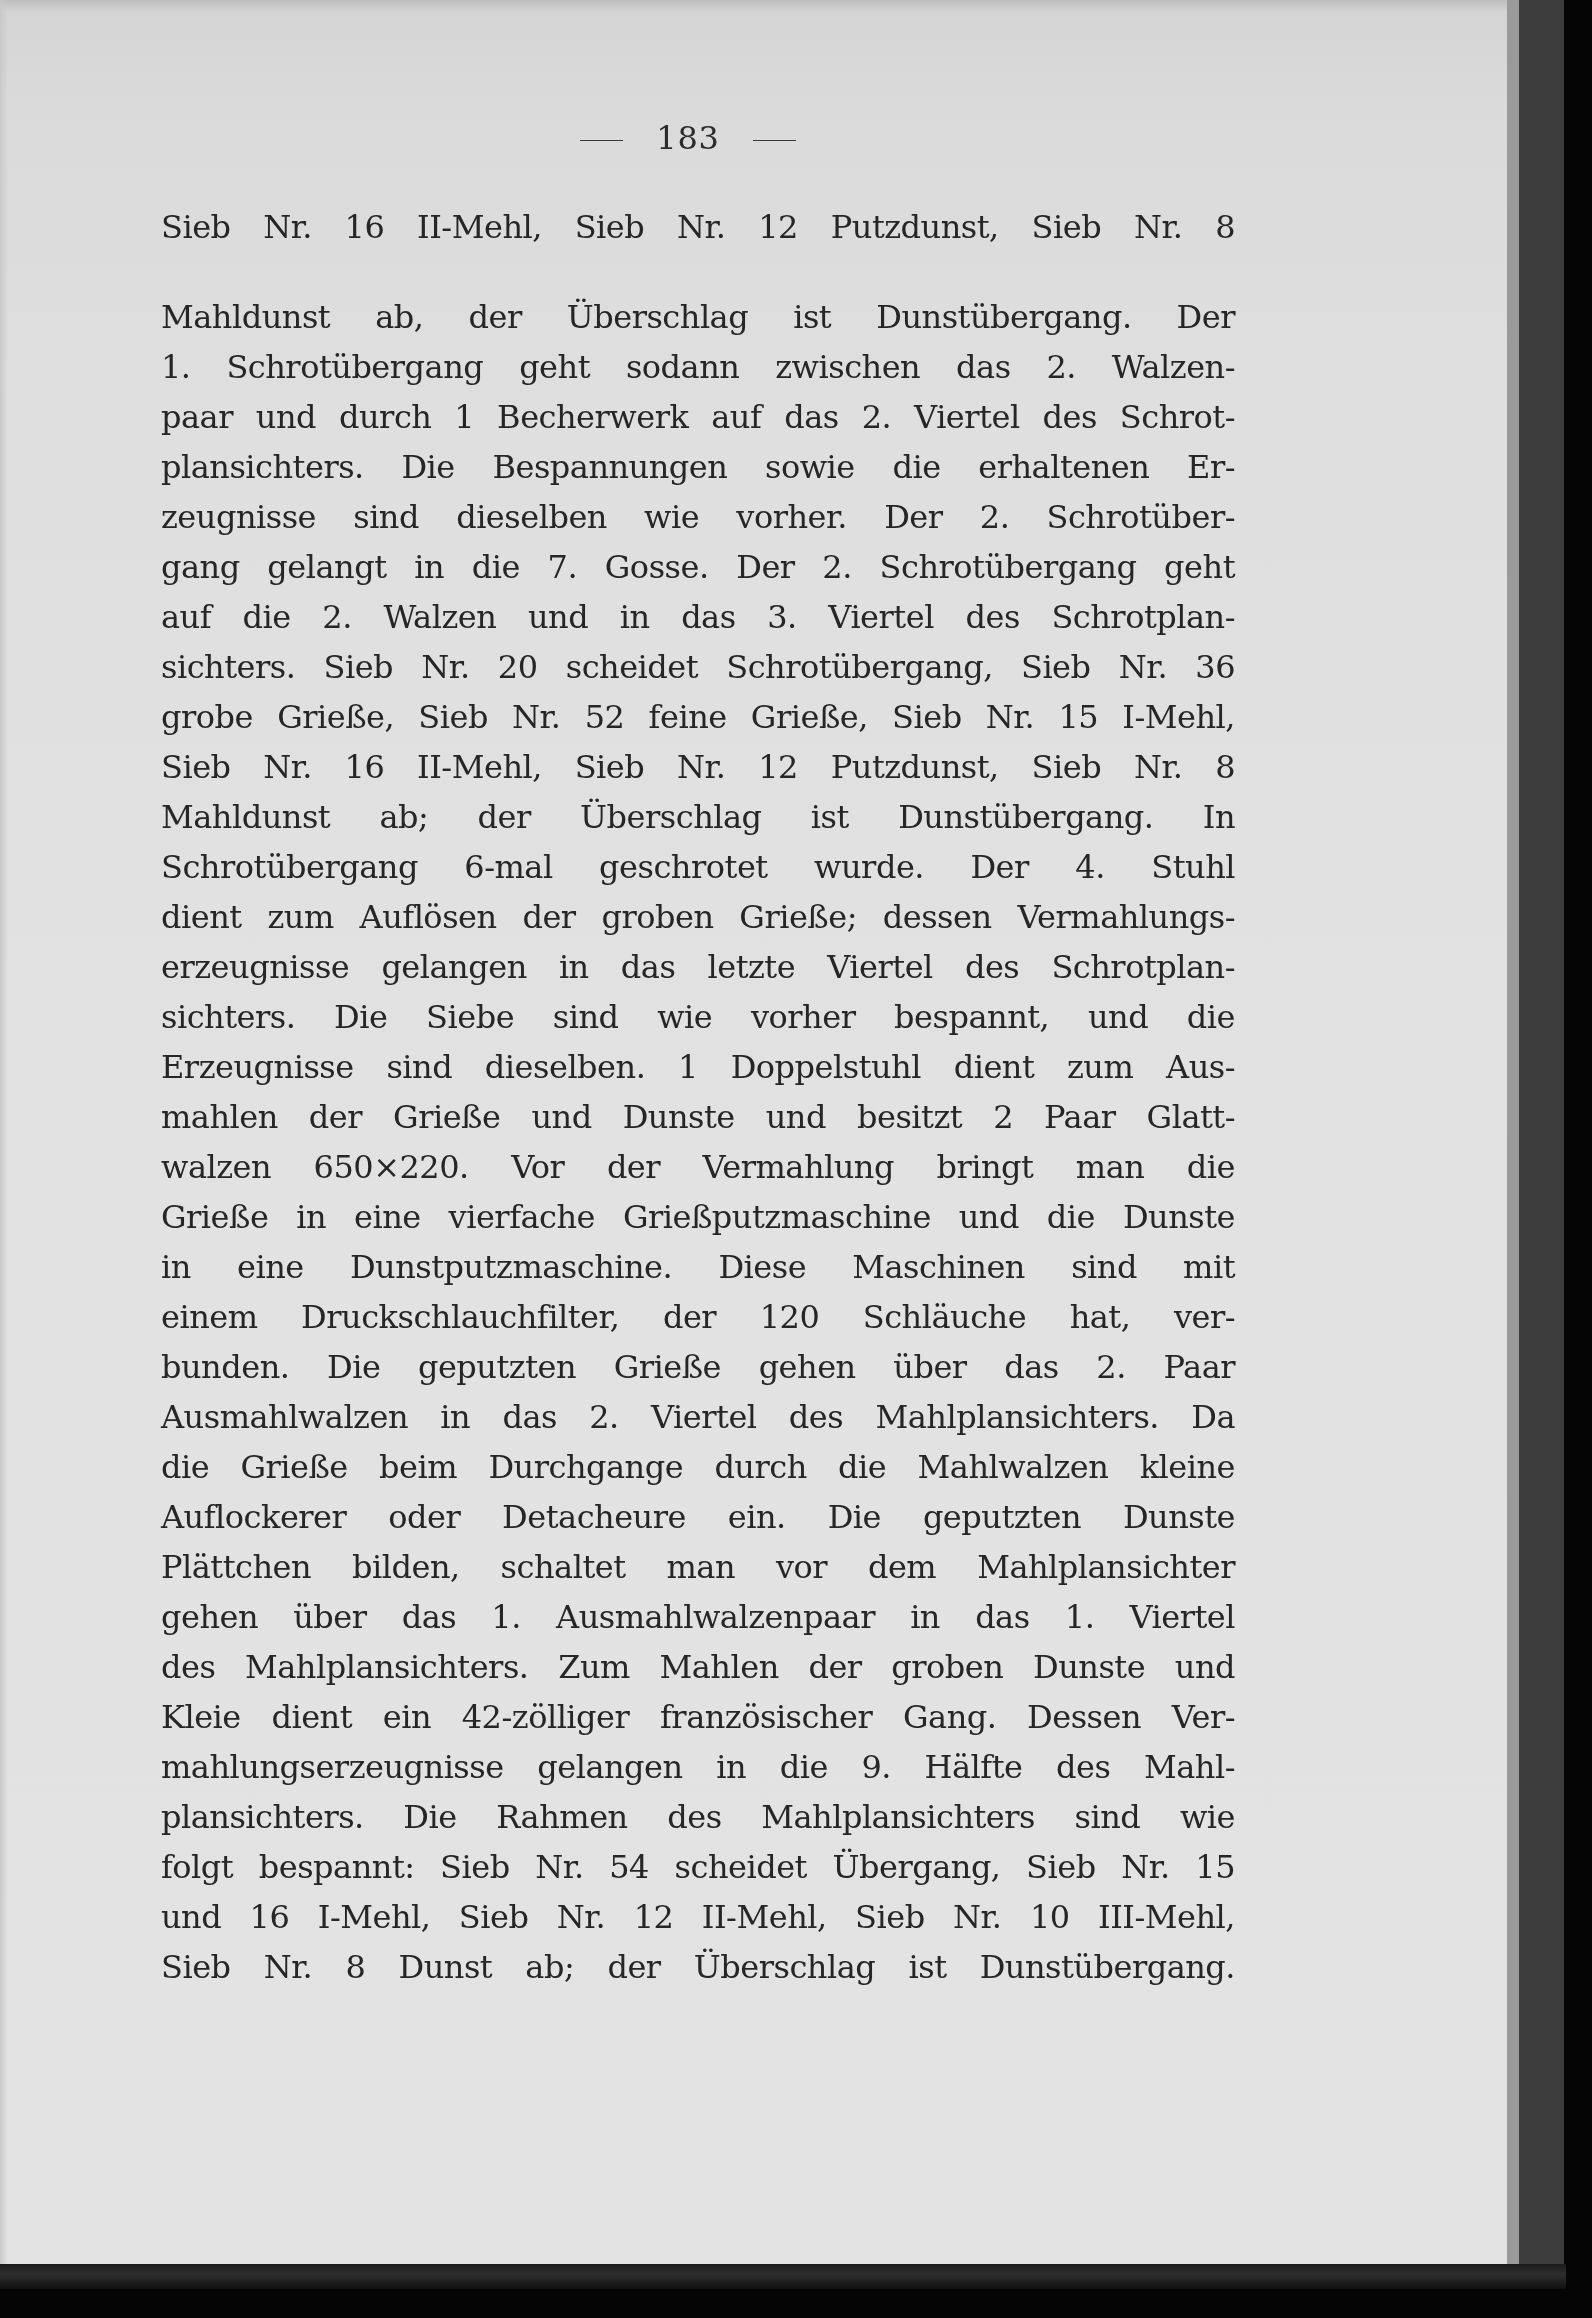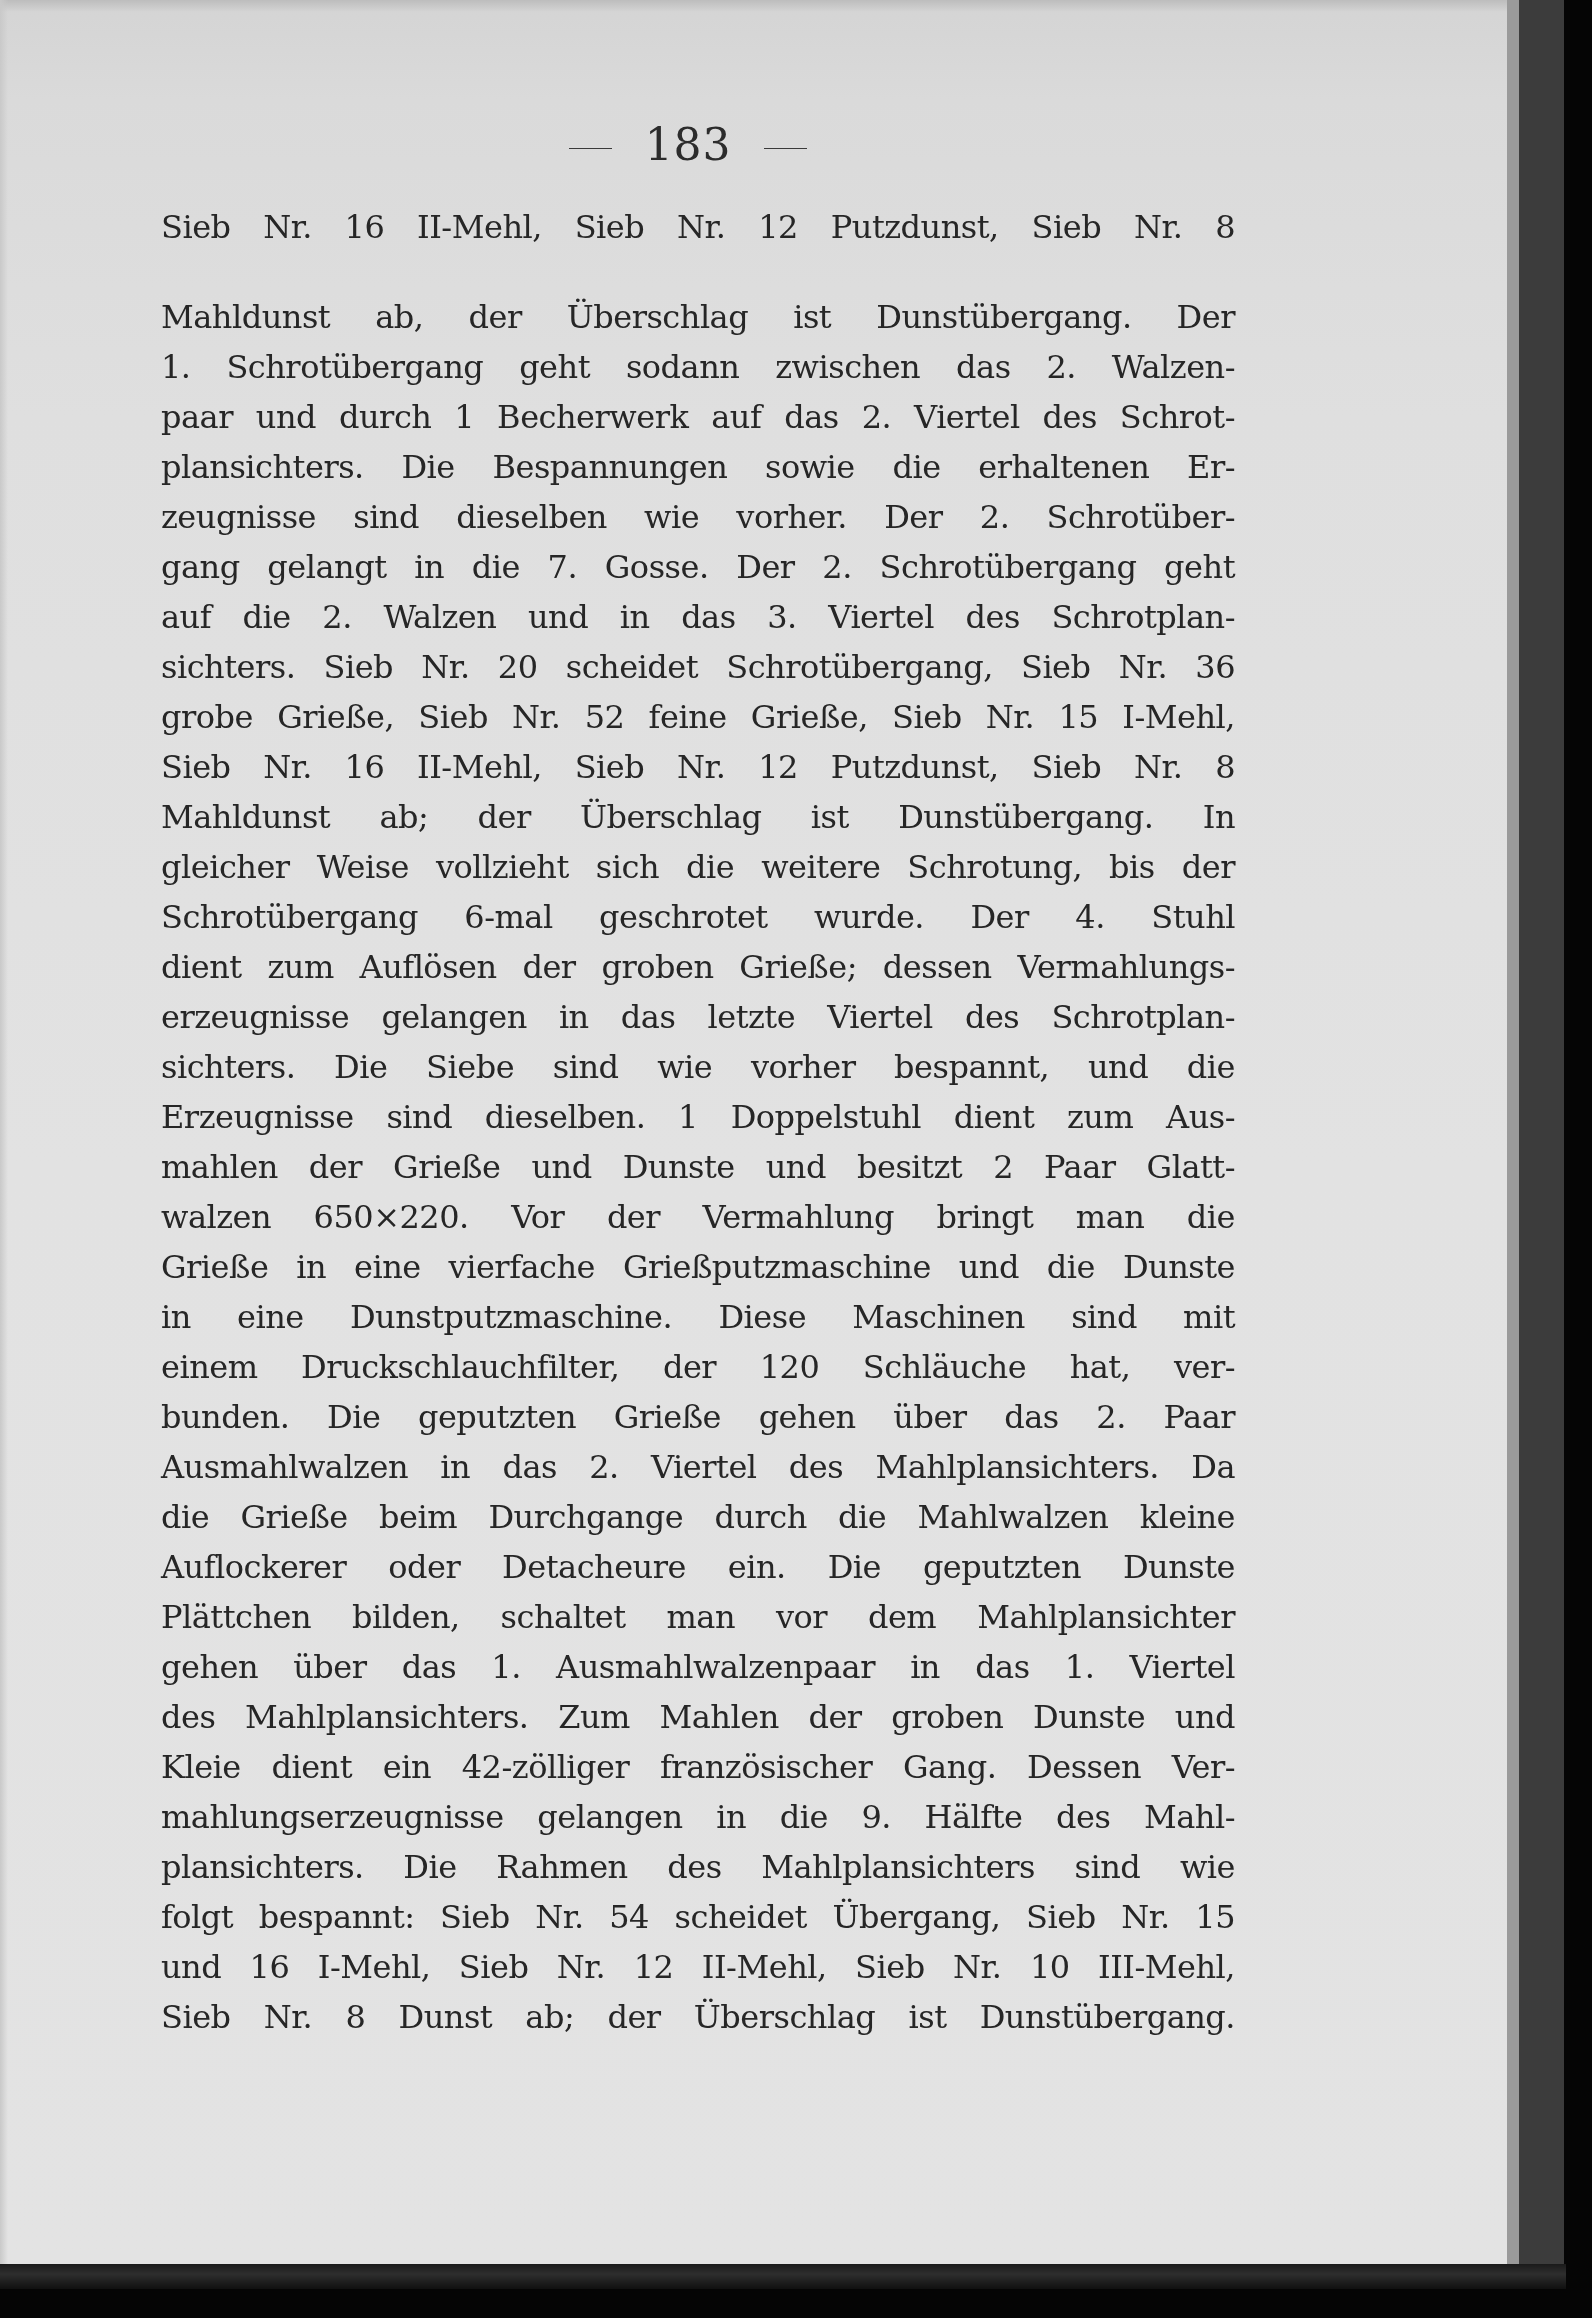--- a/index.html
+++ b/index.html
@@ -56,21 +56,21 @@
       width: 1566px; height: 25px;
       background: linear-gradient(180deg, #1a1a1a, #2e2e2e 40%, #101010);
     }
     .page-number {
       position: absolute;
       left: 0;
       top: 119px;
       width: 1376px;
       text-align: center;
       font-family: "DejaVu Serif", serif;
-      font-size: 44px;
+      font-size: 32px;
       color: #2c2c2c;
       letter-spacing: 0.8px;
       white-space: pre;
     }
     .page-number .dash {
       display: inline-block;
       width: 43px;
       height: 1.7px;
       background: #3a3a3a;
       vertical-align: middle;
@@ -114,21 +114,20 @@
     <div class="line" style="display: block;">1. Schrotübergang geht sodann zwischen das 2. Walzen-</div>
     <div class="line" style="display: block;">paar und durch 1 Becherwerk auf das 2. Viertel des Schrot-</div>
     <div class="line" style="display: block;">plansichters. Die Bespannungen sowie die erhaltenen Er-</div>
     <div class="line" style="display: block;">zeugnisse sind dieselben wie vorher. Der 2. Schrotüber-</div>
     <div class="line" style="display: block;">gang gelangt in die 7. Gosse. Der 2. Schrotübergang geht</div>
     <div class="line" style="display: block;">auf die 2. Walzen und in das 3. Viertel des Schrotplan-</div>
     <div class="line" style="display: block;">sichters. Sieb Nr. 20 scheidet Schrotübergang, Sieb Nr. 36</div>
     <div class="line" style="display: block;">grobe Grieße, Sieb Nr. 52 feine Grieße, Sieb Nr. 15 I-Mehl,</div>
     <div class="line" style="display: block;">Sieb Nr. 16 II-Mehl, Sieb Nr. 12 Putzdunst, Sieb Nr. 8</div>
     <div class="line" style="display: block;">Mahldunst ab; der Überschlag ist Dunstübergang. In</div>
-    <div class="line" style="display: block;">gleicher Weise vollzieht sich die weitere Schrotung, bis der</div>
     <div class="line" style="display: block;">Schrotübergang 6-mal geschrotet wurde. Der 4. Stuhl</div>
     <div class="line" style="display: block;">dient zum Auflösen der groben Grieße; dessen Vermahlungs-</div>
     <div class="line" style="display: block;">erzeugnisse gelangen in das letzte Viertel des Schrotplan-</div>
     <div class="line" style="display: block;">sichters. Die Siebe sind wie vorher bespannt, und die</div>
     <div class="line" style="display: block;">Erzeugnisse sind dieselben. 1 Doppelstuhl dient zum Aus-</div>
     <div class="line" style="display: block;">mahlen der Grieße und Dunste und besitzt 2 Paar Glatt-</div>
     <div class="line" style="display: block;">walzen 650×220. Vor der Vermahlung bringt man die</div>
     <div class="line" style="display: block;">Grieße in eine vierfache Grießputzmaschine und die Dunste</div>
     <div class="line" style="display: block;">in eine Dunstputzmaschine. Diese Maschinen sind mit</div>
     <div class="line" style="display: block;">einem Druckschlauchfilter, der 120 Schläuche hat, ver-</div>

